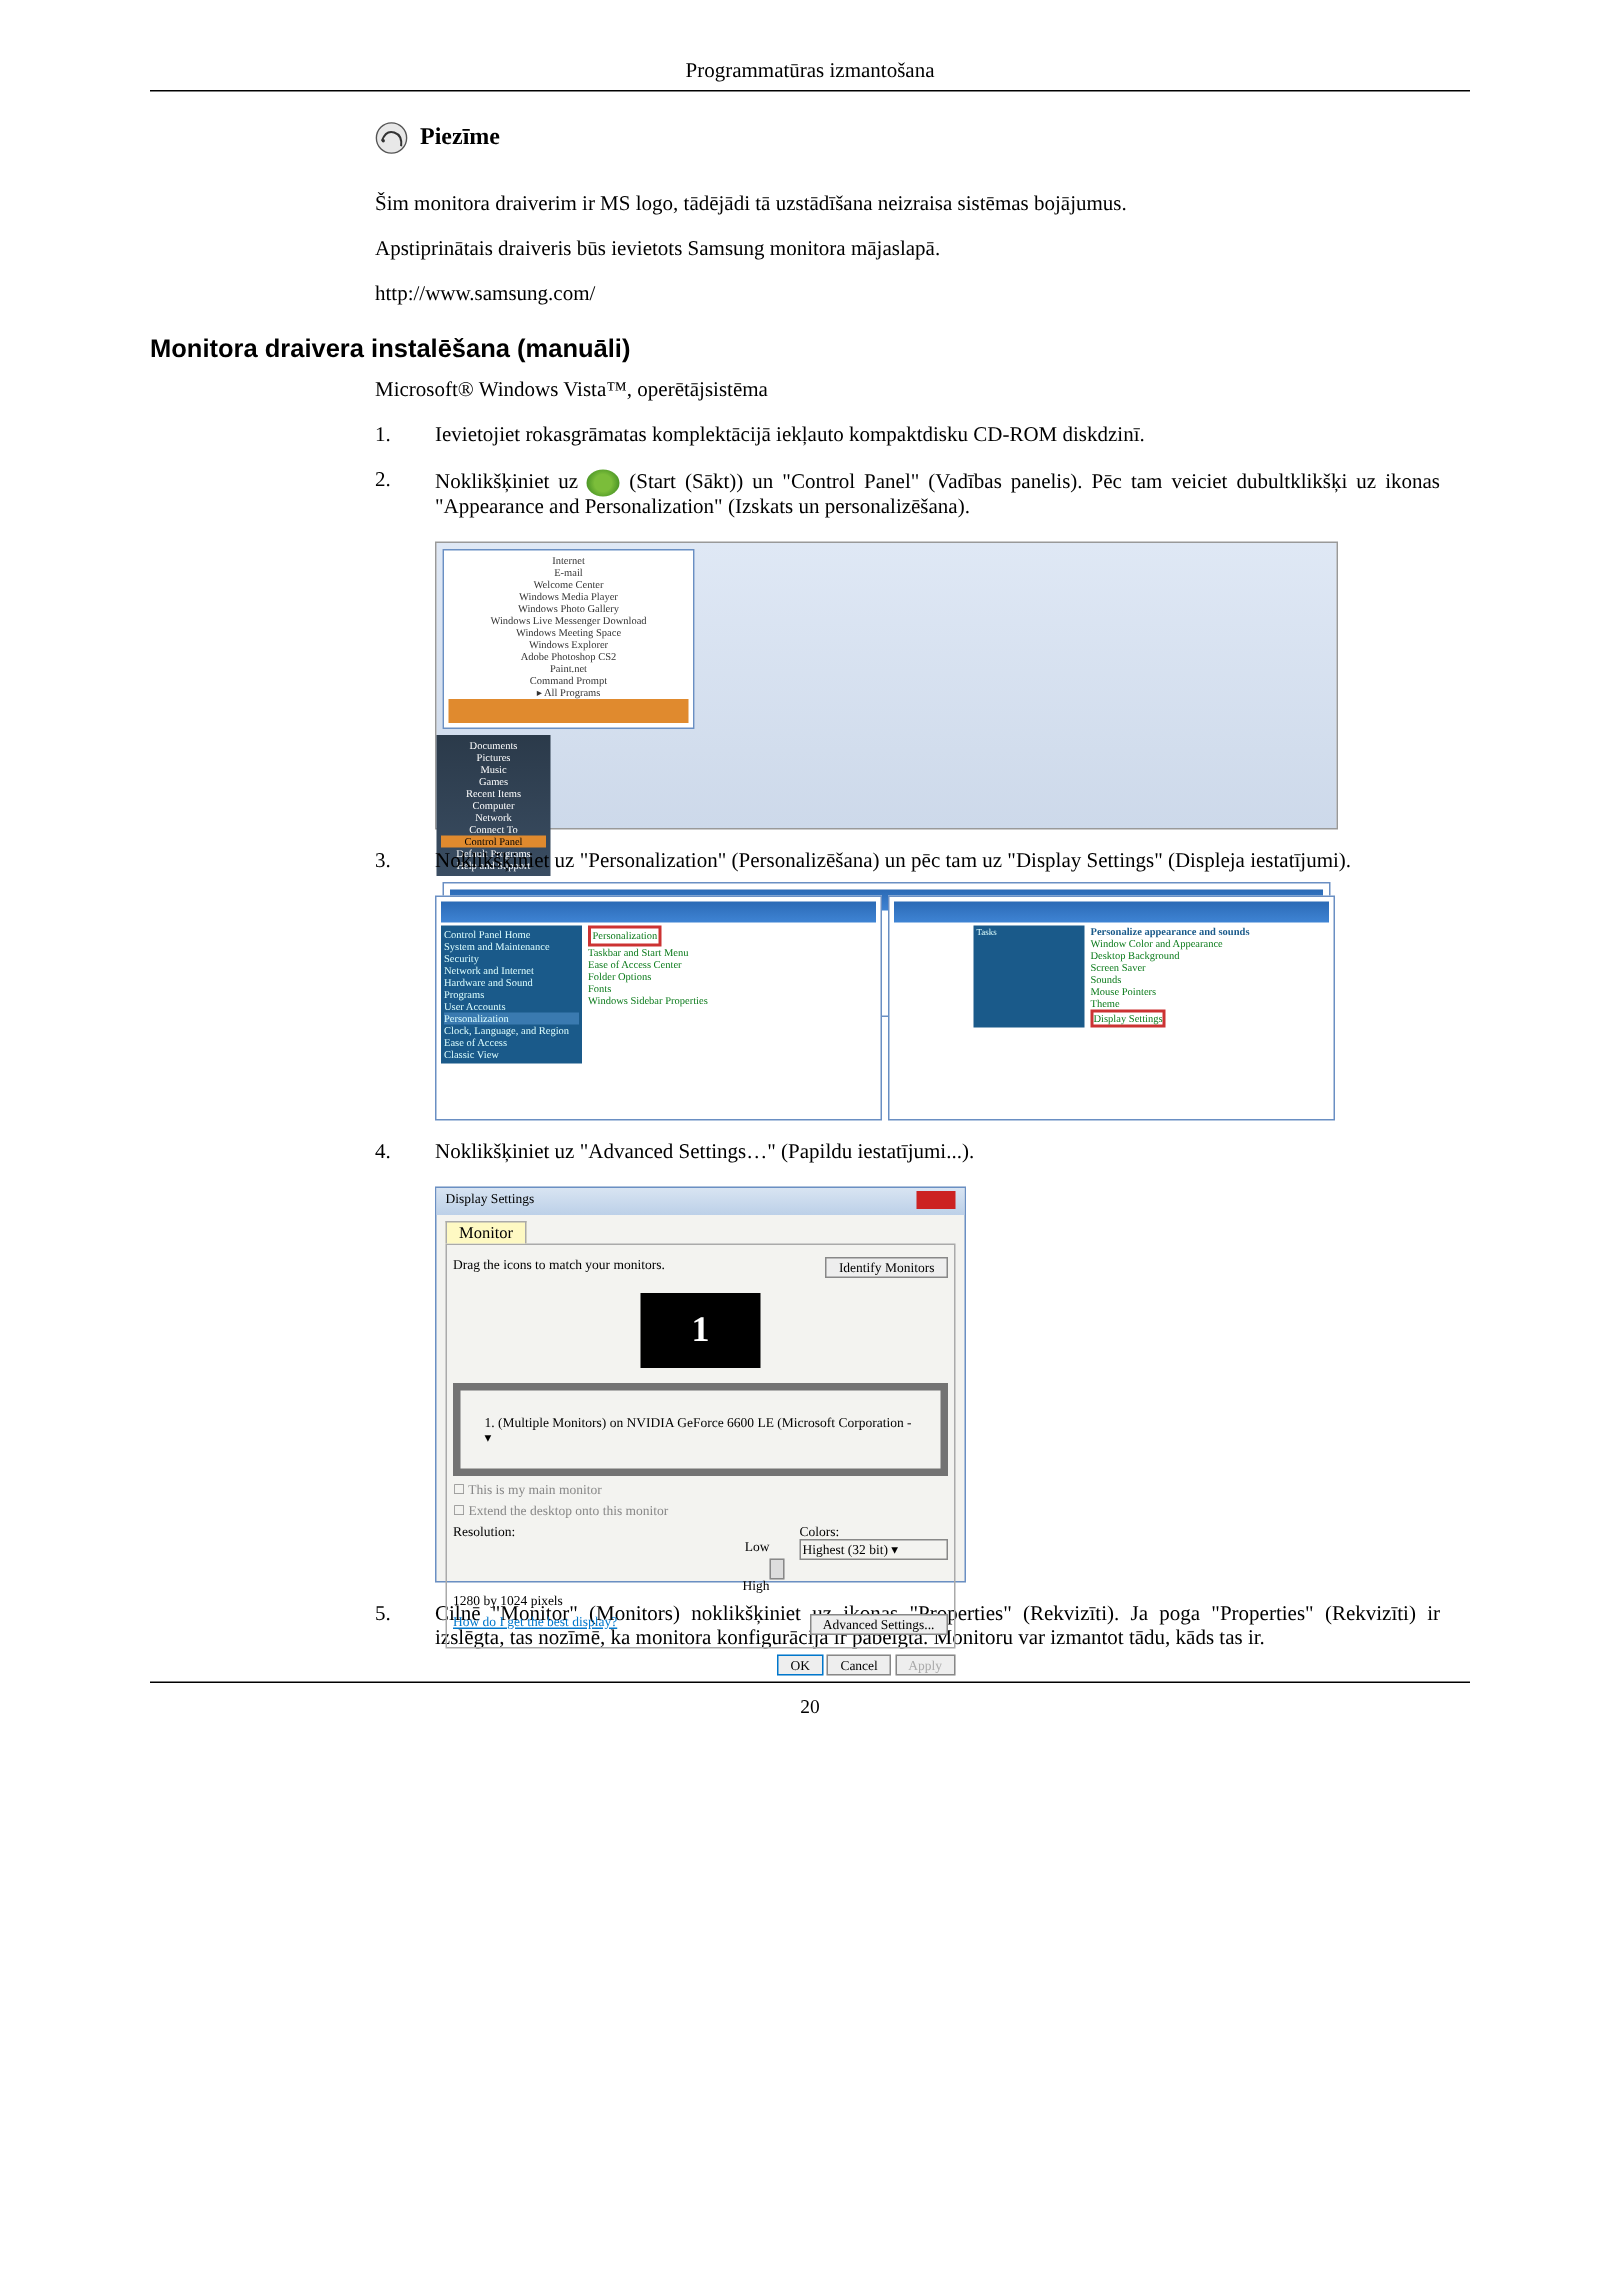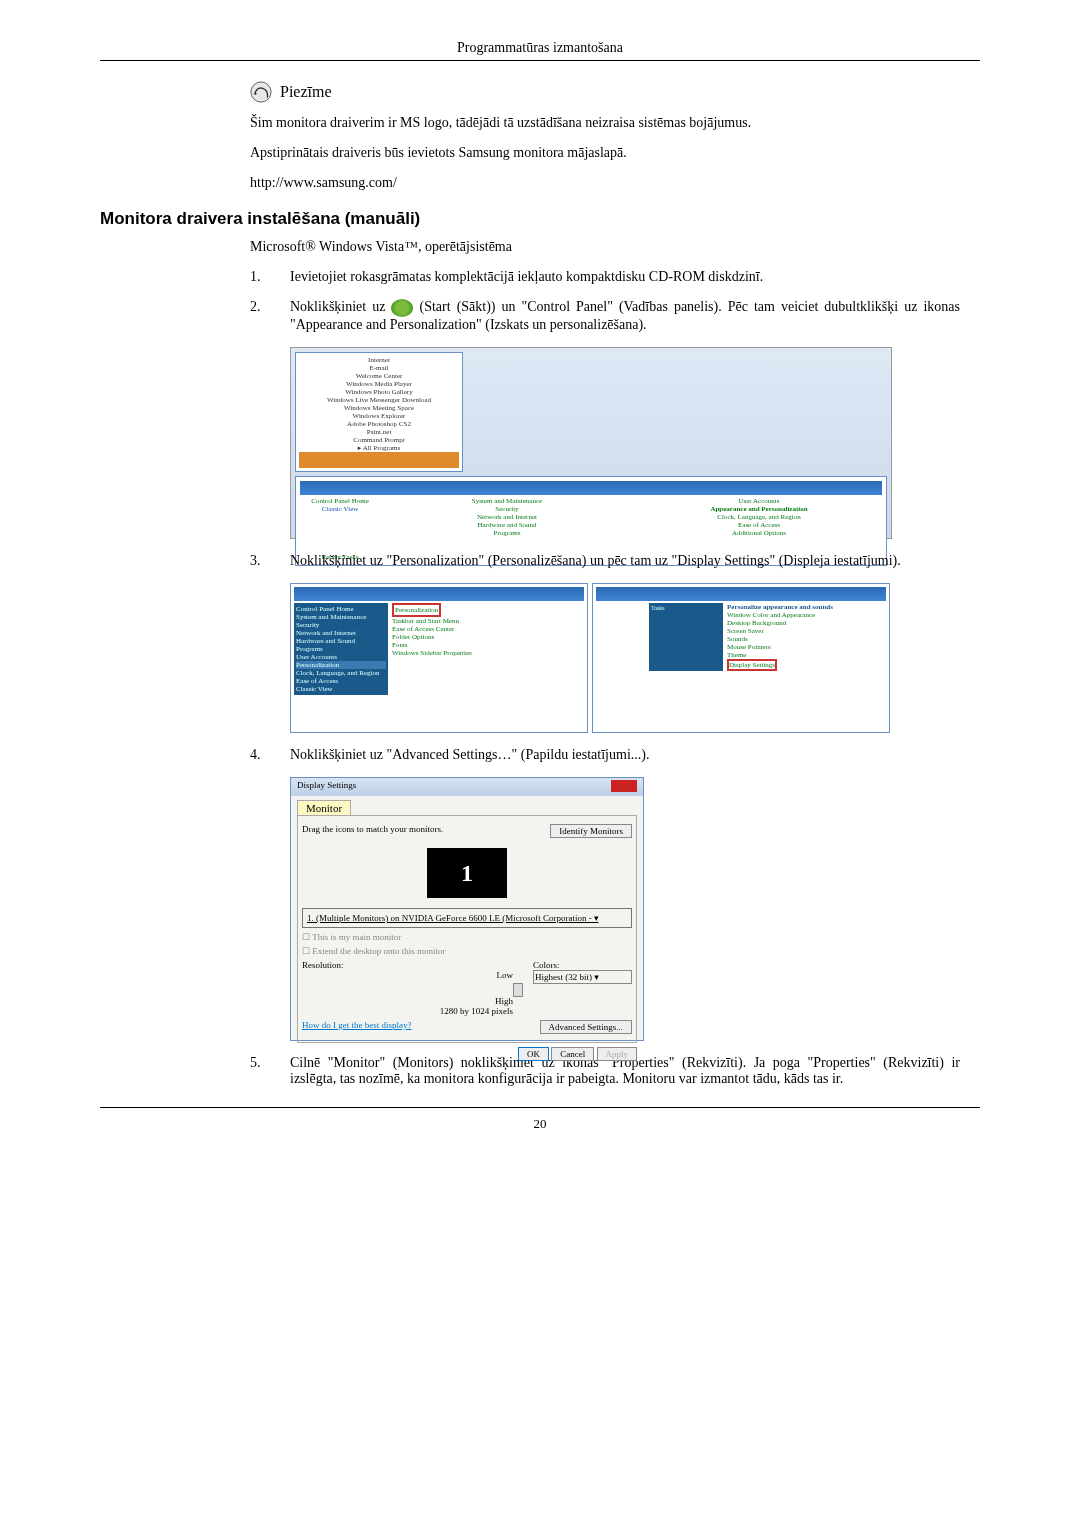--- a/index.html
+++ b/index.html
@@ -31,22 +31,22 @@
     font-size: 13px;
   }
   .note-block {
     margin-left: 150px;
     margin-right: 20px;
   }
   .note-header {
     display: flex;
     align-items: center;
     gap: 8px;
-    margin-bottom: 12px;
-    font-weight: normal;
+    margin-bottom: 26px;
+    font-weight: bold;
     font-size: 16px;
   }
   .note-icon {
     width: 22px;
     height: 22px;
     display: inline-block;
   }
   .note-body p {
     margin: 0 0 14px 0;
   }
@@ -233,20 +233,33 @@
       <div>Windows Media Player</div>
       <div>Windows Photo Gallery</div>
       <div>Windows Live Messenger Download</div>
       <div>Windows Meeting Space</div>
       <div>Windows Explorer</div>
       <div>Adobe Photoshop CS2</div>
       <div>Paint.net</div>
       <div>Command Prompt</div>
       <div>▸ <span>All Programs</span></div>
       <div class="orange"></div>
+    </div>
+    <div style="width:70px;background:linear-gradient(#2b3a4a,#3a4d62);color:#fff;font-size:7px;padding:3px;">
+      <div>Documents</div>
+      <div>Pictures</div>
+      <div>Music</div>
+      <div>Games</div>
+      <div>Recent Items</div>
+      <div>Computer</div>
+      <div>Network</div>
+      <div>Connect To</div>
+      <div style="background:#e08a2e;color:#000">Control Panel</div>
+      <div>Default Programs</div>
+      <div>Help and Support</div>
     </div>
     <div class="mock-right">
       <div class="glass-bar"></div>
       <div style="display:flex;gap:4px;">
         <div style="width:80px;">
           <div class="green">Control Panel Home</div>
           <div>Classic View</div>
           <br><br><br><br><br>
           <div class="green">Recent Tasks</div>
         </div>
@@ -338,34 +351,34 @@
       <span>Display Settings</span>
       <span class="red-x"></span>
     </div>
     <span class="tab">Monitor</span>
     <div style="border:1px solid #aaa;padding:4px;">
       <div class="row" style="display:flex;justify-content:space-between;">
         <span>Drag the icons to match your monitors.</span>
         <span class="btn">Identify Monitors</span>
       </div>
       <div class="blackbox">1</div>
-      <div class="row" style="border:1px solid #737373;padding:4px;text-decoration:underline;">1. (Multiple Monitors) on NVIDIA GeForce 6600 LE (Microsoft Corporation - ▾</div>
+      <div class="row" style="border:5px solid #737373;padding:16px;">1. (Multiple Monitors) on NVIDIA GeForce 6600 LE (Microsoft Corporation - ▾</div>
       <div class="row" style="color:#888">☐ <span>This is my main monitor</span></div>
       <div class="row" style="color:#888">☐ <span>Extend the desktop onto this monitor</span></div>
       <div class="row" style="display:flex;gap:20px;">
         <div style="flex:1">
           <div>Resolution:</div>
           <div style="display:flex;gap:4px;align-items:flex-end;flex-direction:column;">
             <span>Low</span>
             <div class="slider" style="flex:1">
                   <div class="thumb"></div>
                 </div>
             <span>High</span>
           </div>
-          <div style="text-align:right">1280 by 1024 pixels</div>
+          <div style="text-align:left">1280 by 1024 pixels</div>
         </div>
         <div style="width:99px">
           <div>Colors:</div>
           <div style="border:1px solid #888;padding:1px">Highest (32 bit)   ▾</div>
         </div>
       </div>
       <div class="row" style="display:flex;justify-content:space-between;">
         <span style="color:#07c;text-decoration:underline">How do I get the best display?</span>
         <span class="btn">Advanced Settings...</span>
       </div>

